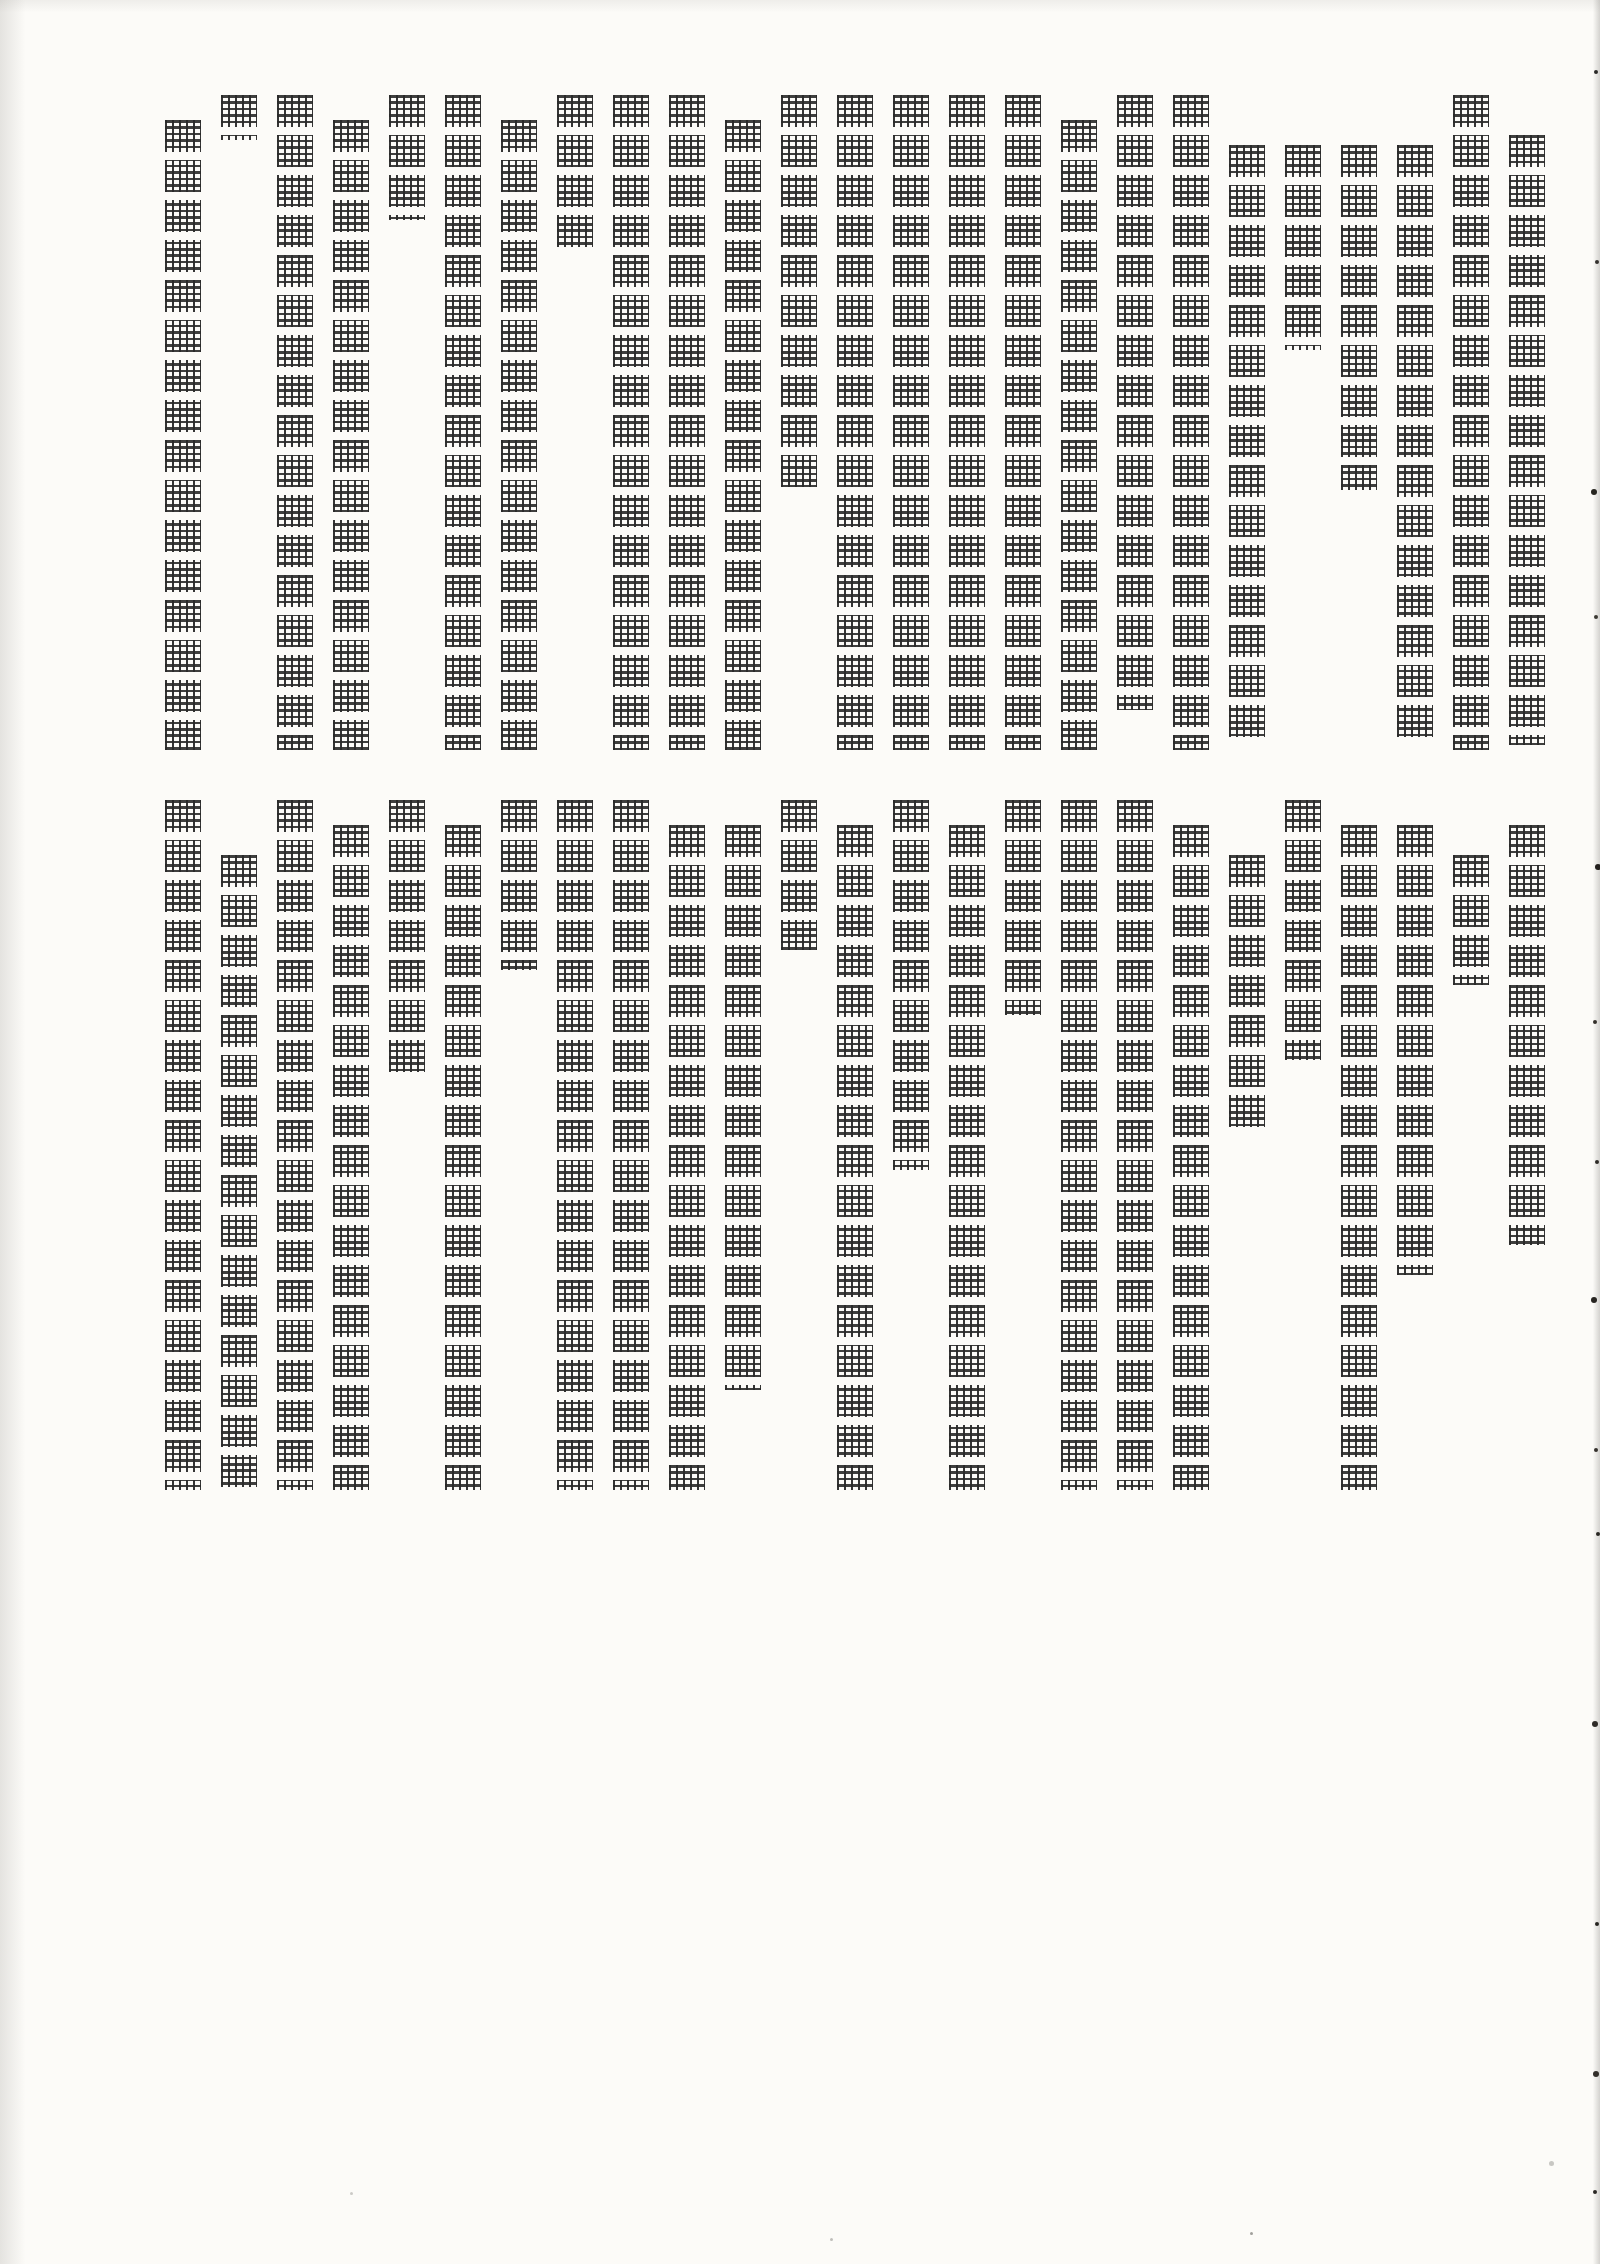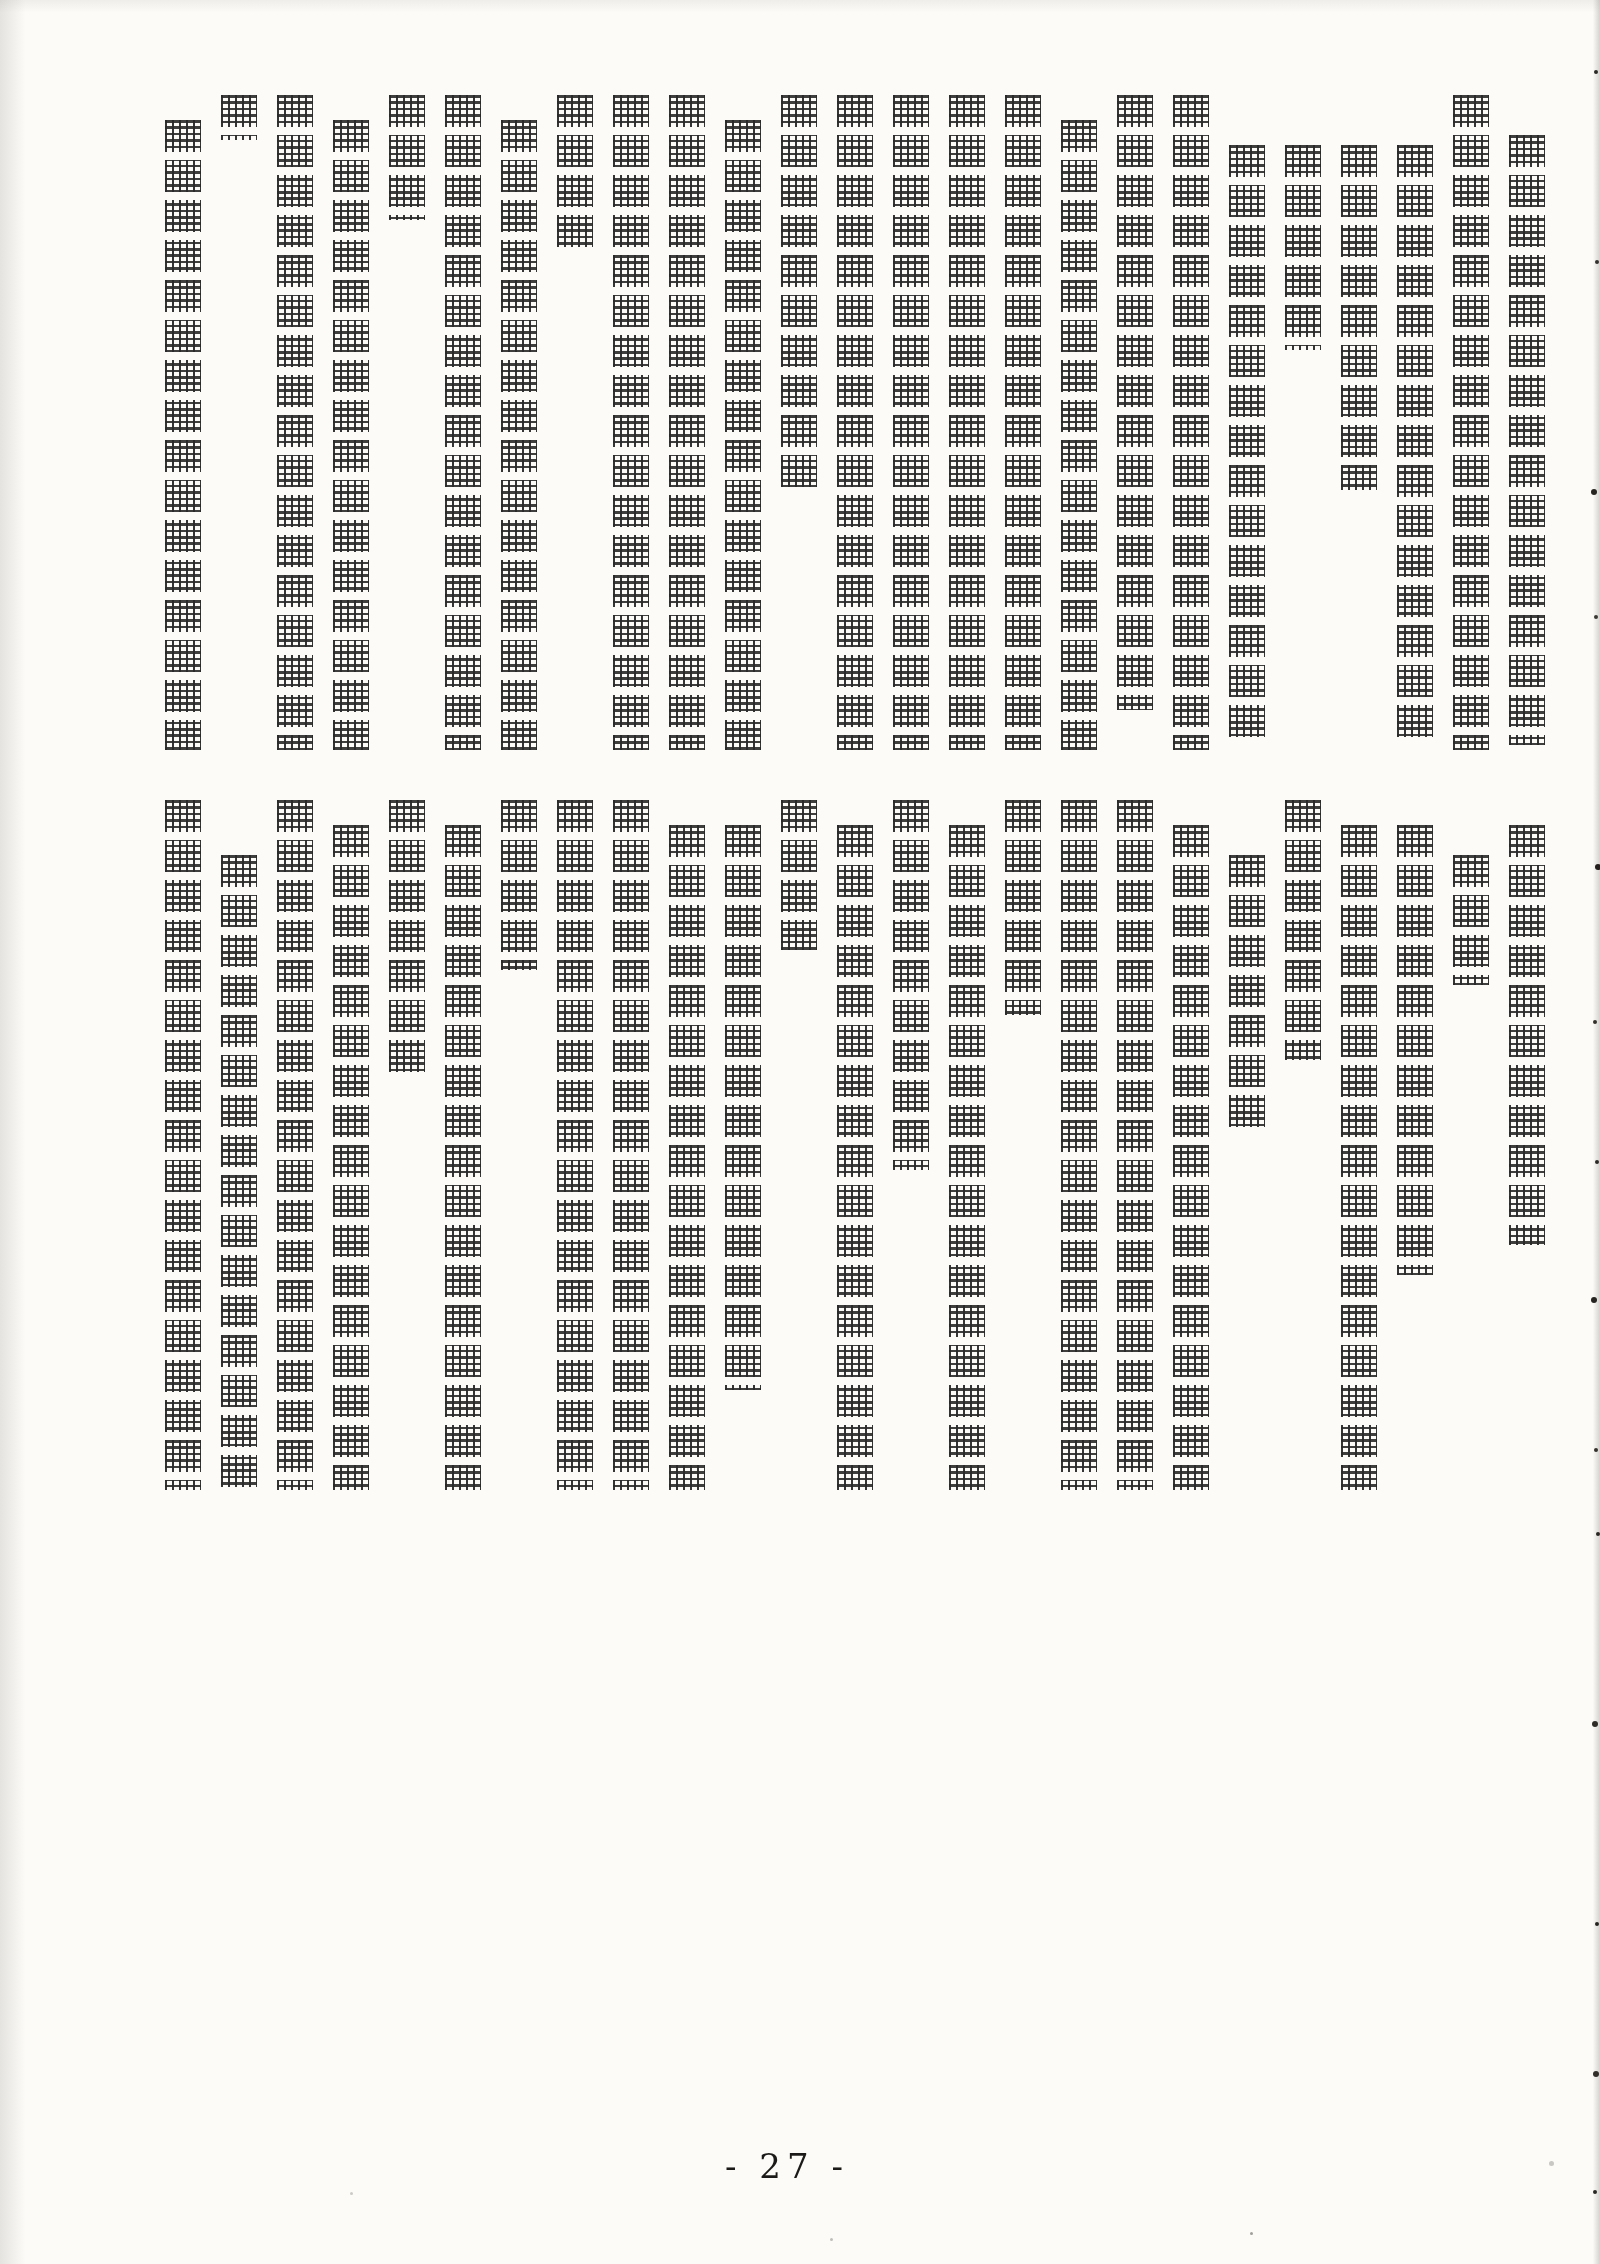--- a/index.html
+++ b/index.html
@@ -156,15 +156,14 @@
       <div class="col" style="margin-top: 0px; height: 690px;"></div>
       <div class="col" style="margin-top: 0px; height: 170px;"></div>
       <div class="col" style="margin-top: 25px; height: 665px;"></div>
       <div class="col" style="margin-top: 0px; height: 280px;"></div>
       <div class="col" style="margin-top: 25px; height: 665px;"></div>
       <div class="col" style="margin-top: 0px; height: 690px;"></div>
       <div class="col" style="margin-top: 55px; height: 635px;"></div>
       <div class="col" style="margin-top: 0px; height: 690px;"></div>
     </div>
 
-  <div class="page-number">- 27 -</div>
 
 </div>
 
 </body></html>

